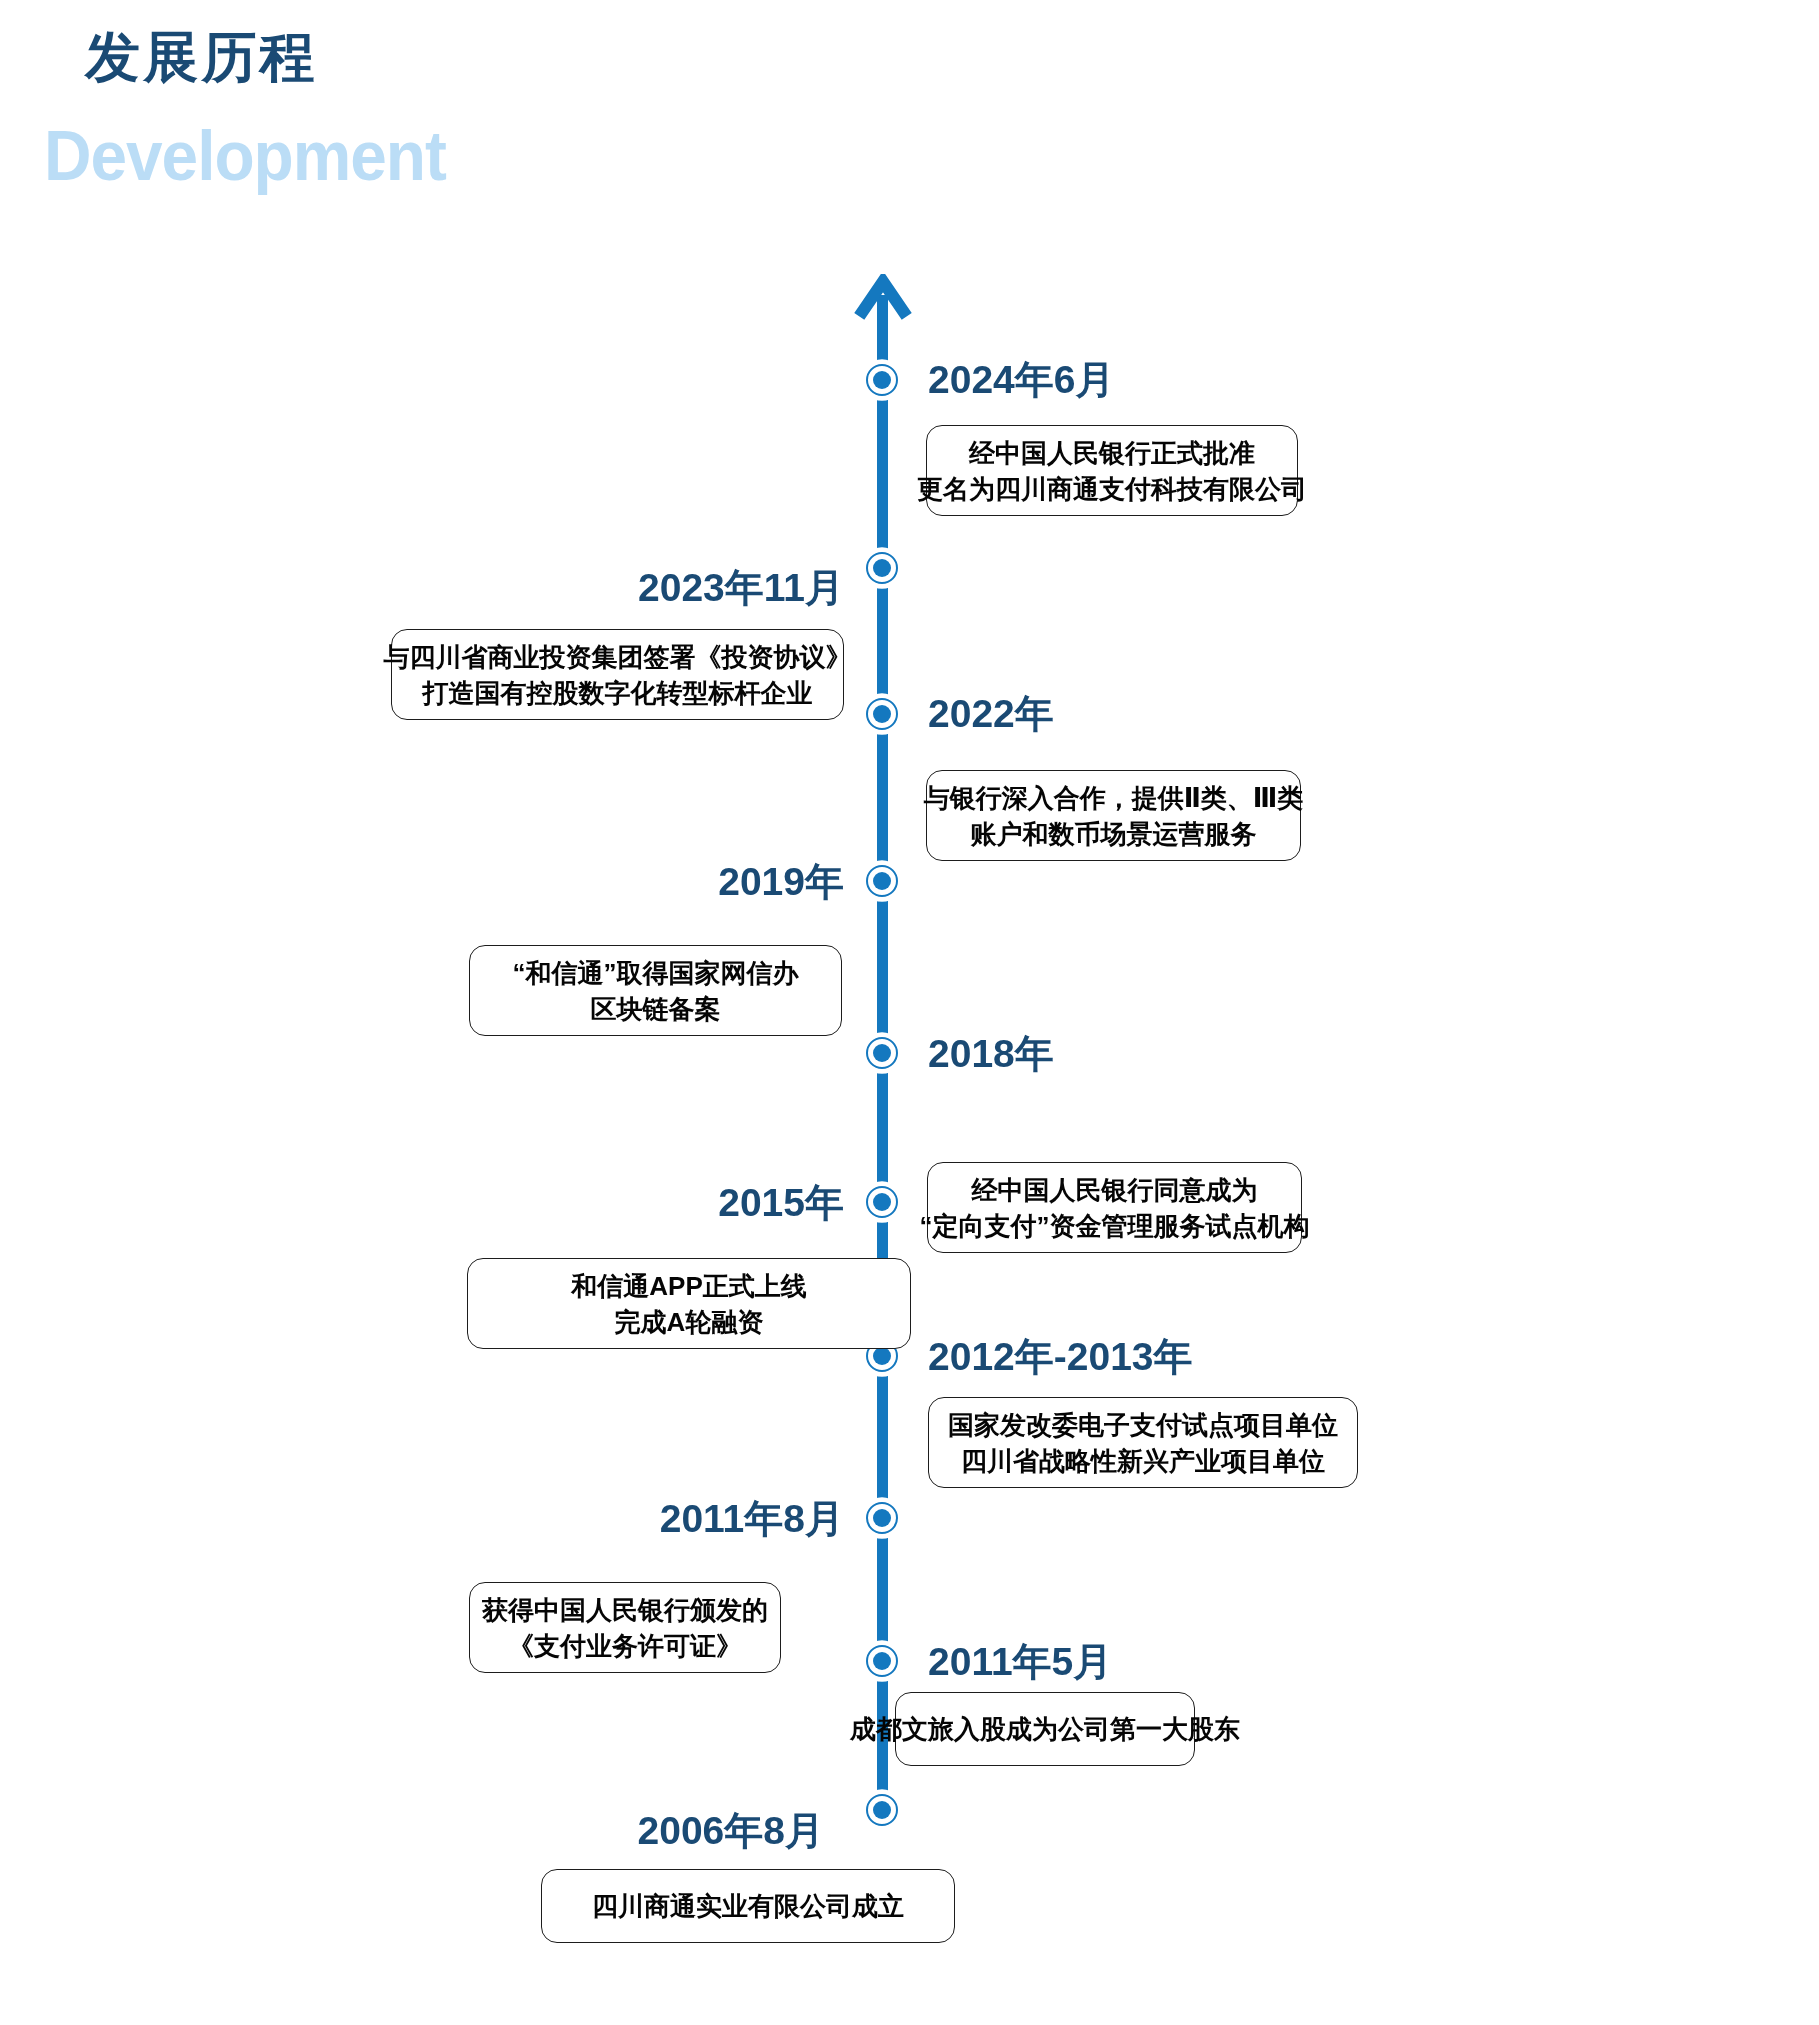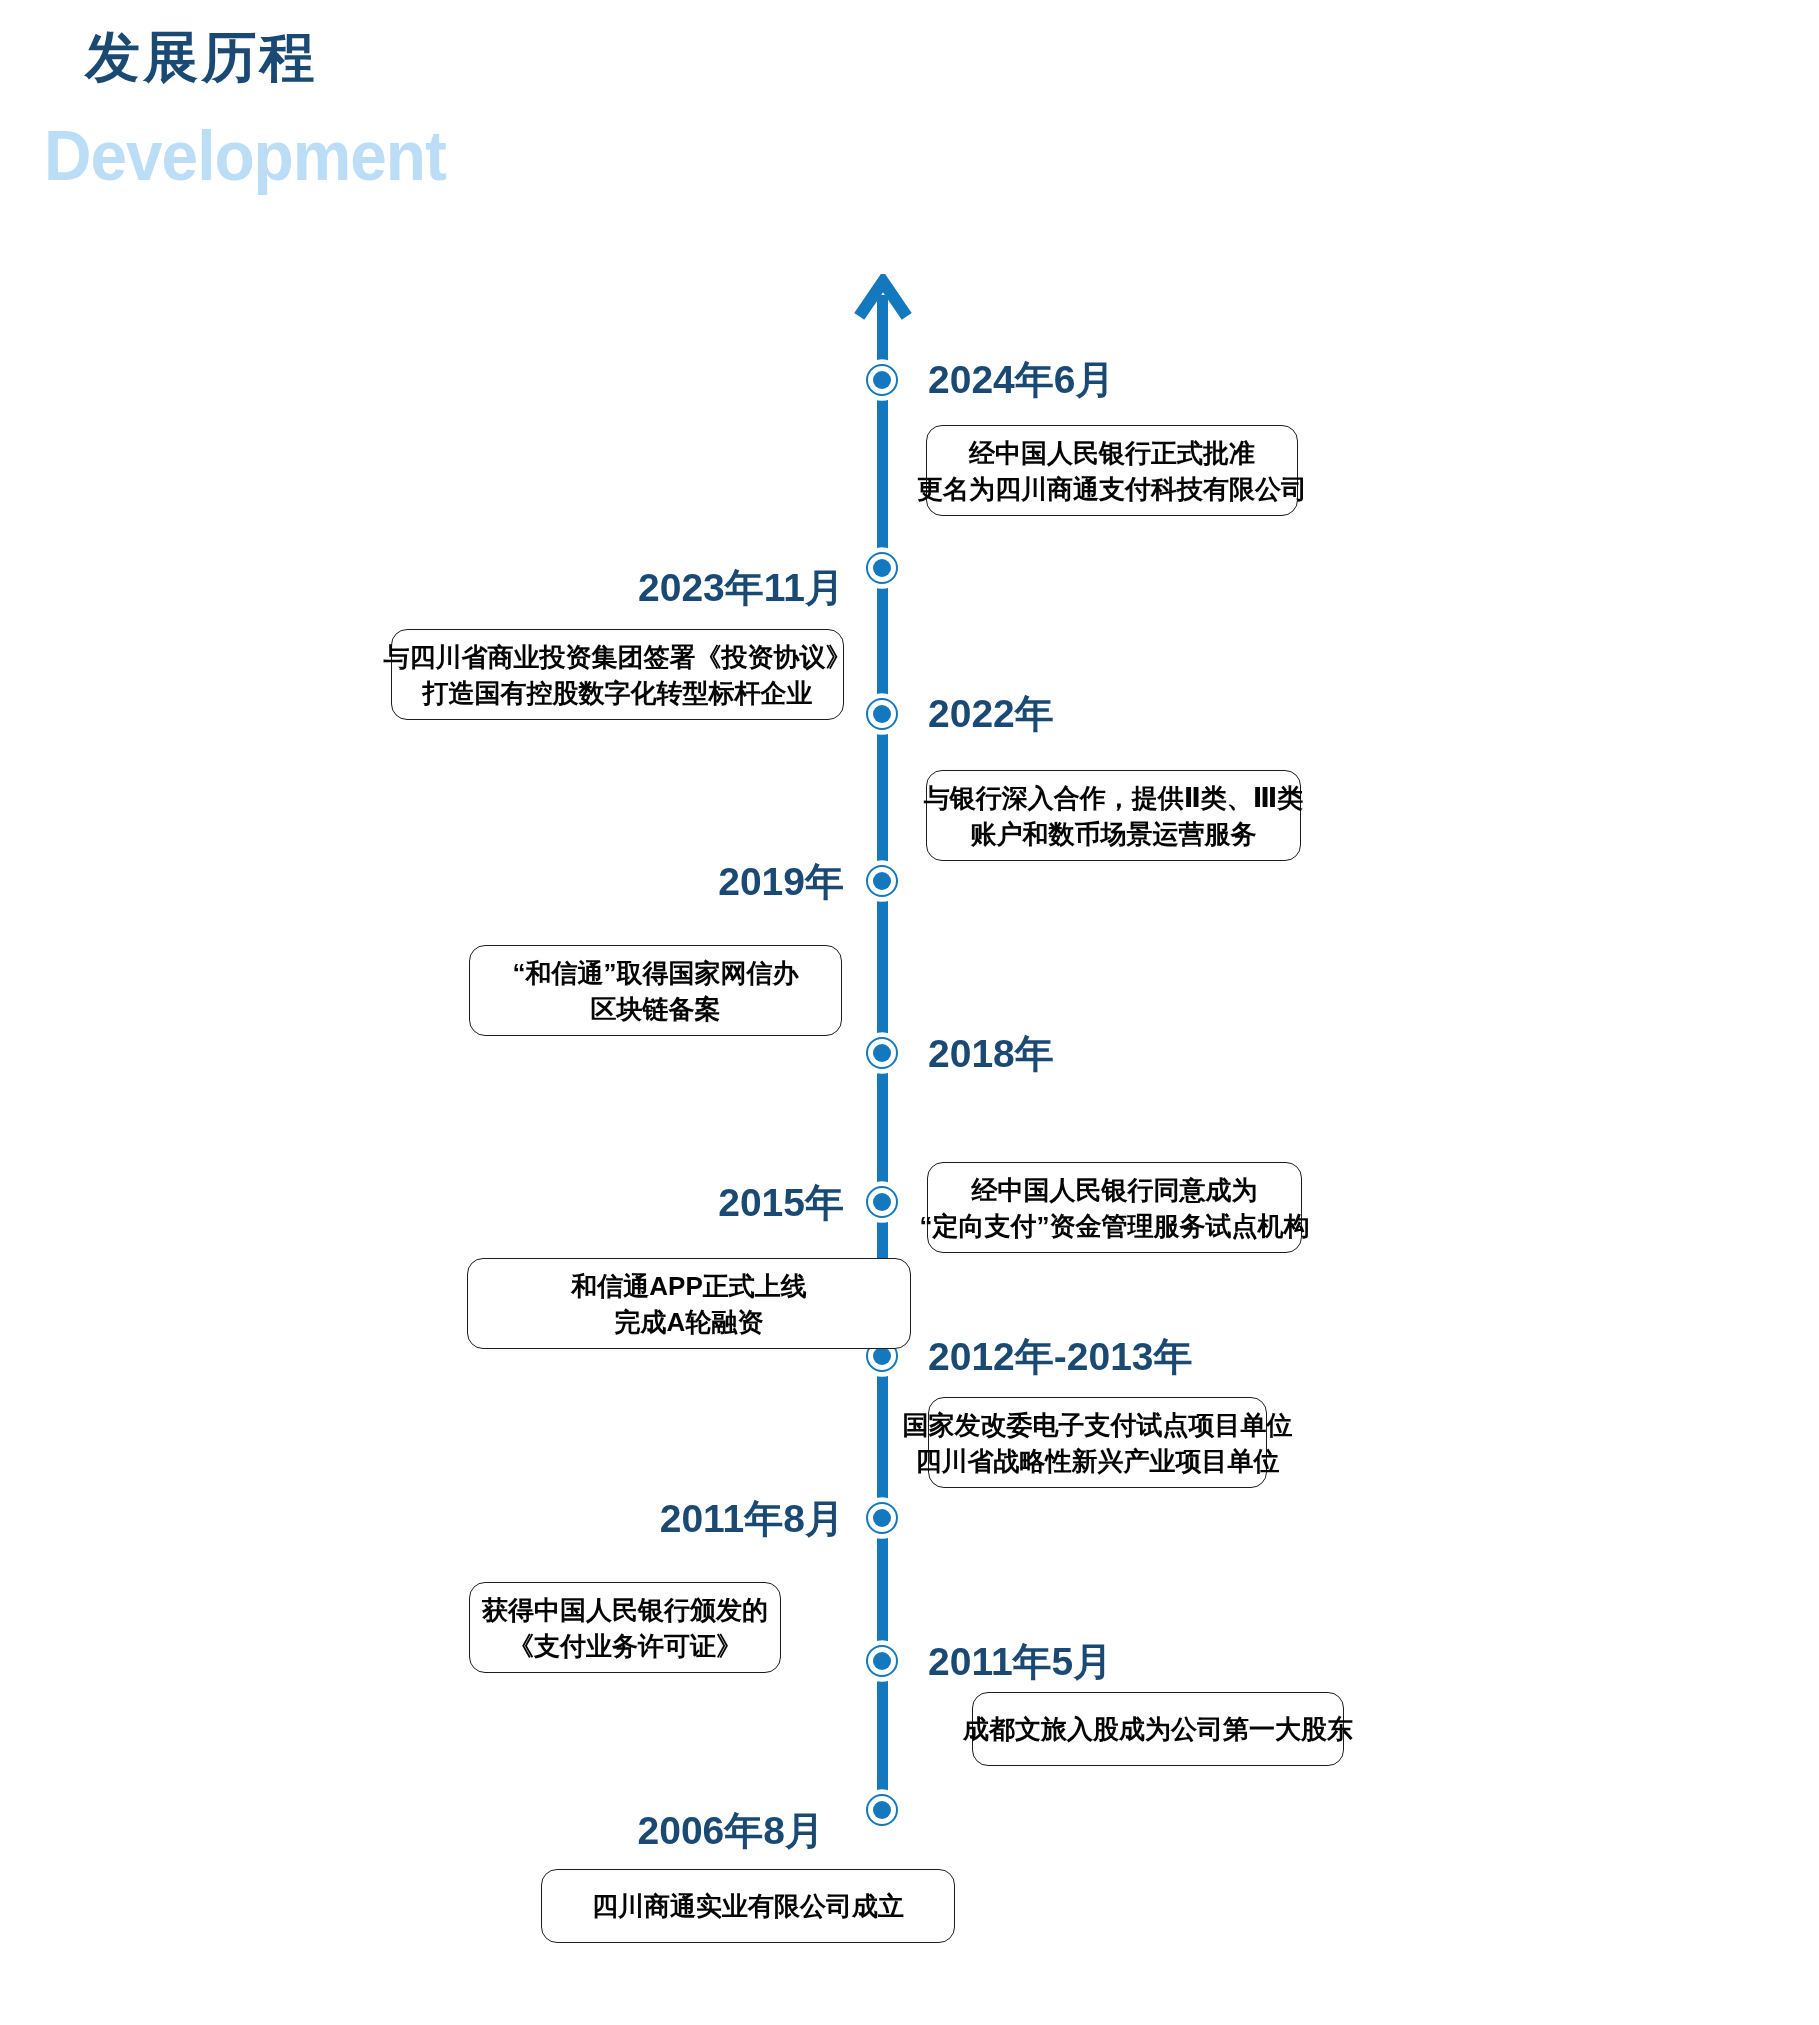--- a/index.html
+++ b/index.html
@@ -178,37 +178,37 @@
       </div>
       <div class="date left" style="top: 1175px; left: 366px; width: 478px;">2015年</div>
       <div class="card" style="left: 467px; top: 1258px; width: 444px;">
         <div class="tline">和信通APP正式上线</div>
         <div class="tline">完成A轮融资</div>
       </div>
       <div class="node" style="left: 866px; top: 1340px;">
         <div class="dot"></div>
       </div>
       <div class="date right" style="top: 1329px; left: 928px;">2012年-2013年</div>
-      <div class="card" style="left: 928px; top: 1397px; width: 339px;">
+      <div class="card" style="left: 928px; top: 1397px; width: 430px;">
         <div class="tline">国家发改委电子支付试点项目单位</div>
         <div class="tline">四川省战略性新兴产业项目单位</div>
       </div>
       <div class="node" style="left: 866px; top: 1502px;">
         <div class="dot"></div>
       </div>
       <div class="date left" style="top: 1491px; left: 366px; width: 478px;">2011年8月</div>
       <div class="card" style="left: 469px; top: 1582px; width: 312px;">
         <div class="tline">获得中国人民银行颁发的</div>
         <div class="tline">《支付业务许可证》</div>
       </div>
       <div class="node" style="left: 866px; top: 1645px;">
         <div class="dot"></div>
       </div>
       <div class="date right" style="top: 1634px; left: 928px;">2011年5月</div>
-      <div class="card one-line" style="left: 972px; top: 1692px; width: 372px;">
+      <div class="card one-line" style="left: 895px; top: 1692px; width: 300px;">
         <div class="tline">成都文旅入股成为公司第一大股东</div>
       </div>
       <div class="node" style="left: 866px; top: 1794px;">
         <div class="dot"></div>
       </div>
       <div class="date left" style="top: 1803px; left: 346px; width: 478px;">2006年8月</div>
       <div class="card one-line" style="left: 541px; top: 1869px; width: 414px;">
         <div class="tline">四川商通实业有限公司成立</div>
       </div>
     </div>

